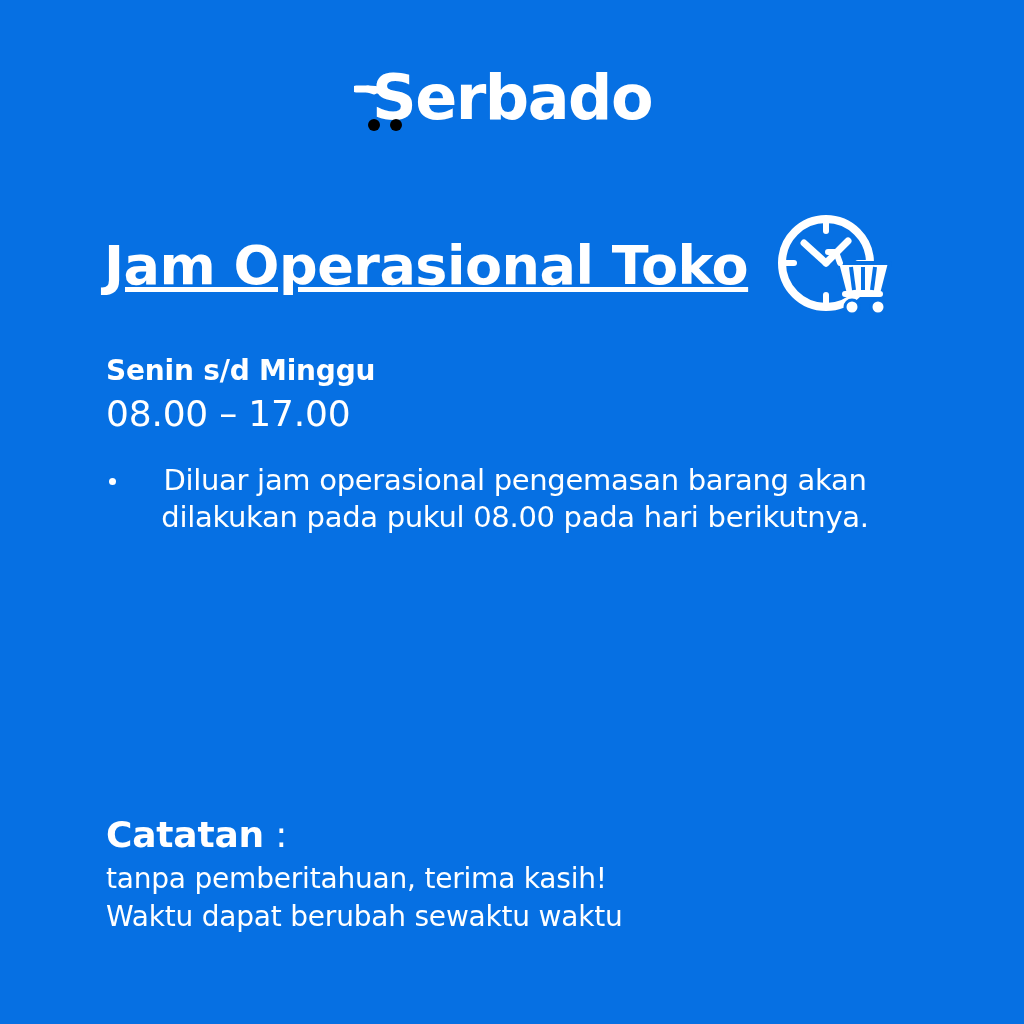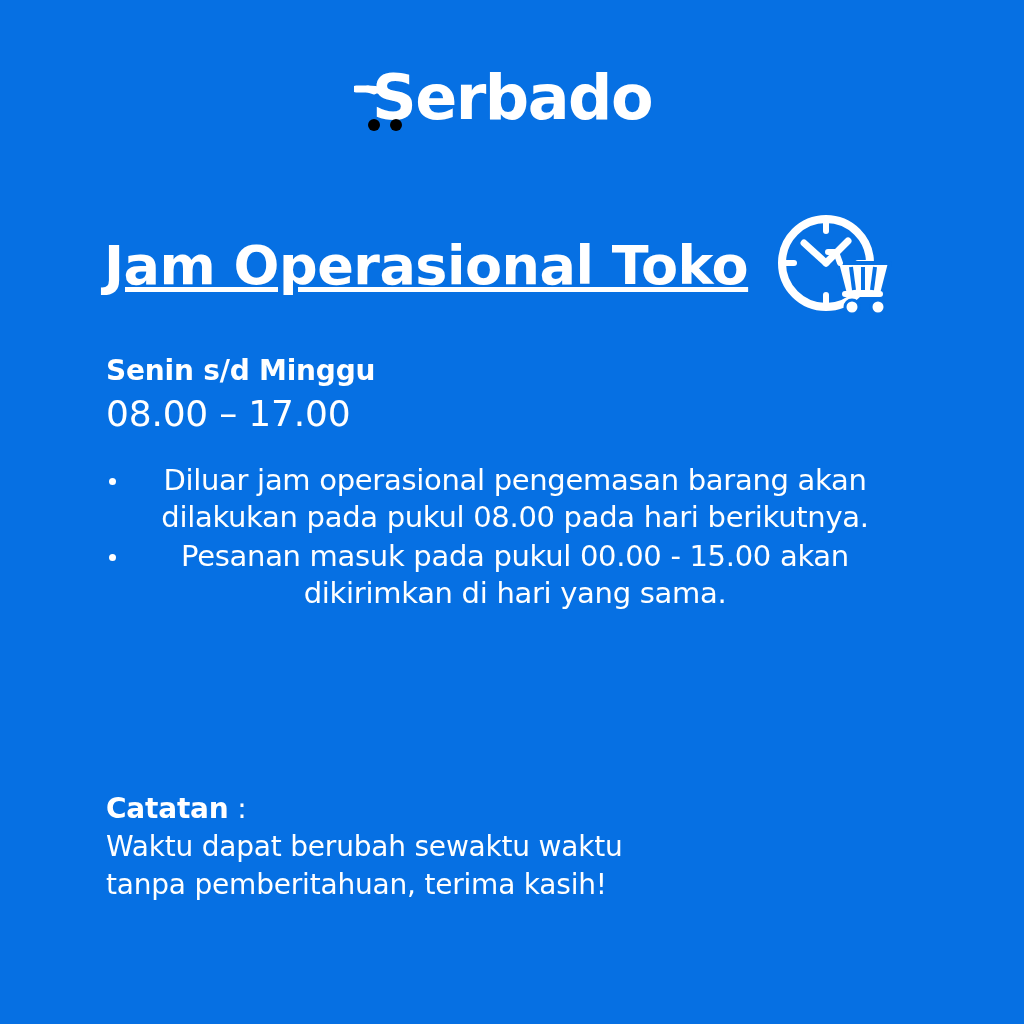--- a/index.html
+++ b/index.html
@@ -130,23 +130,24 @@
   }
 
   
   .catatan {
     position: absolute;
     top: 790px;
     left: 106px;
     width: 760px;
   }
   .catatan-heading {
-    font-size: 28px;
+    font-size: 36px;
     line-height: 1.36;
     letter-spacing: -0.2px;
+    margin-top: 21px;
   }
   .catatan-heading .kw {
     font-weight: 700;
   }
   .catatan-line {
     font-size: 28px;
     font-weight: 400;
     line-height: 1.36;
     letter-spacing: -0.2px;
   }
@@ -197,22 +198,21 @@
     </svg>
   </div>
 
   <div class="hours">
     <div class="hours-days">Senin s/d Minggu</div>
     <div class="hours-range">08.00 – 17.00</div>
   </div>
 
   <ul class="notes-list">
     <li>Diluar jam operasional pengemasan barang  akan dilakukan pada pukul 08.00 pada hari berikutnya.</li>
-    <li>Pesanan masuk pada pukul 00.00 - 15.00 akan dikirimkan di hari yang sama.</li>
   </ul>
 
   <div class="catatan">
     <div class="catatan-heading"><span class="kw">Catatan</span><span> :</span></div>
+    <div class="catatan-line">tanpa pemberitahuan, terima kasih!</div>
     <div class="catatan-line">Waktu dapat berubah sewaktu waktu</div>
-    <div class="catatan-line">tanpa pemberitahuan, terima kasih!</div>
   </div>
 
 </div>
 
 </body></html>

